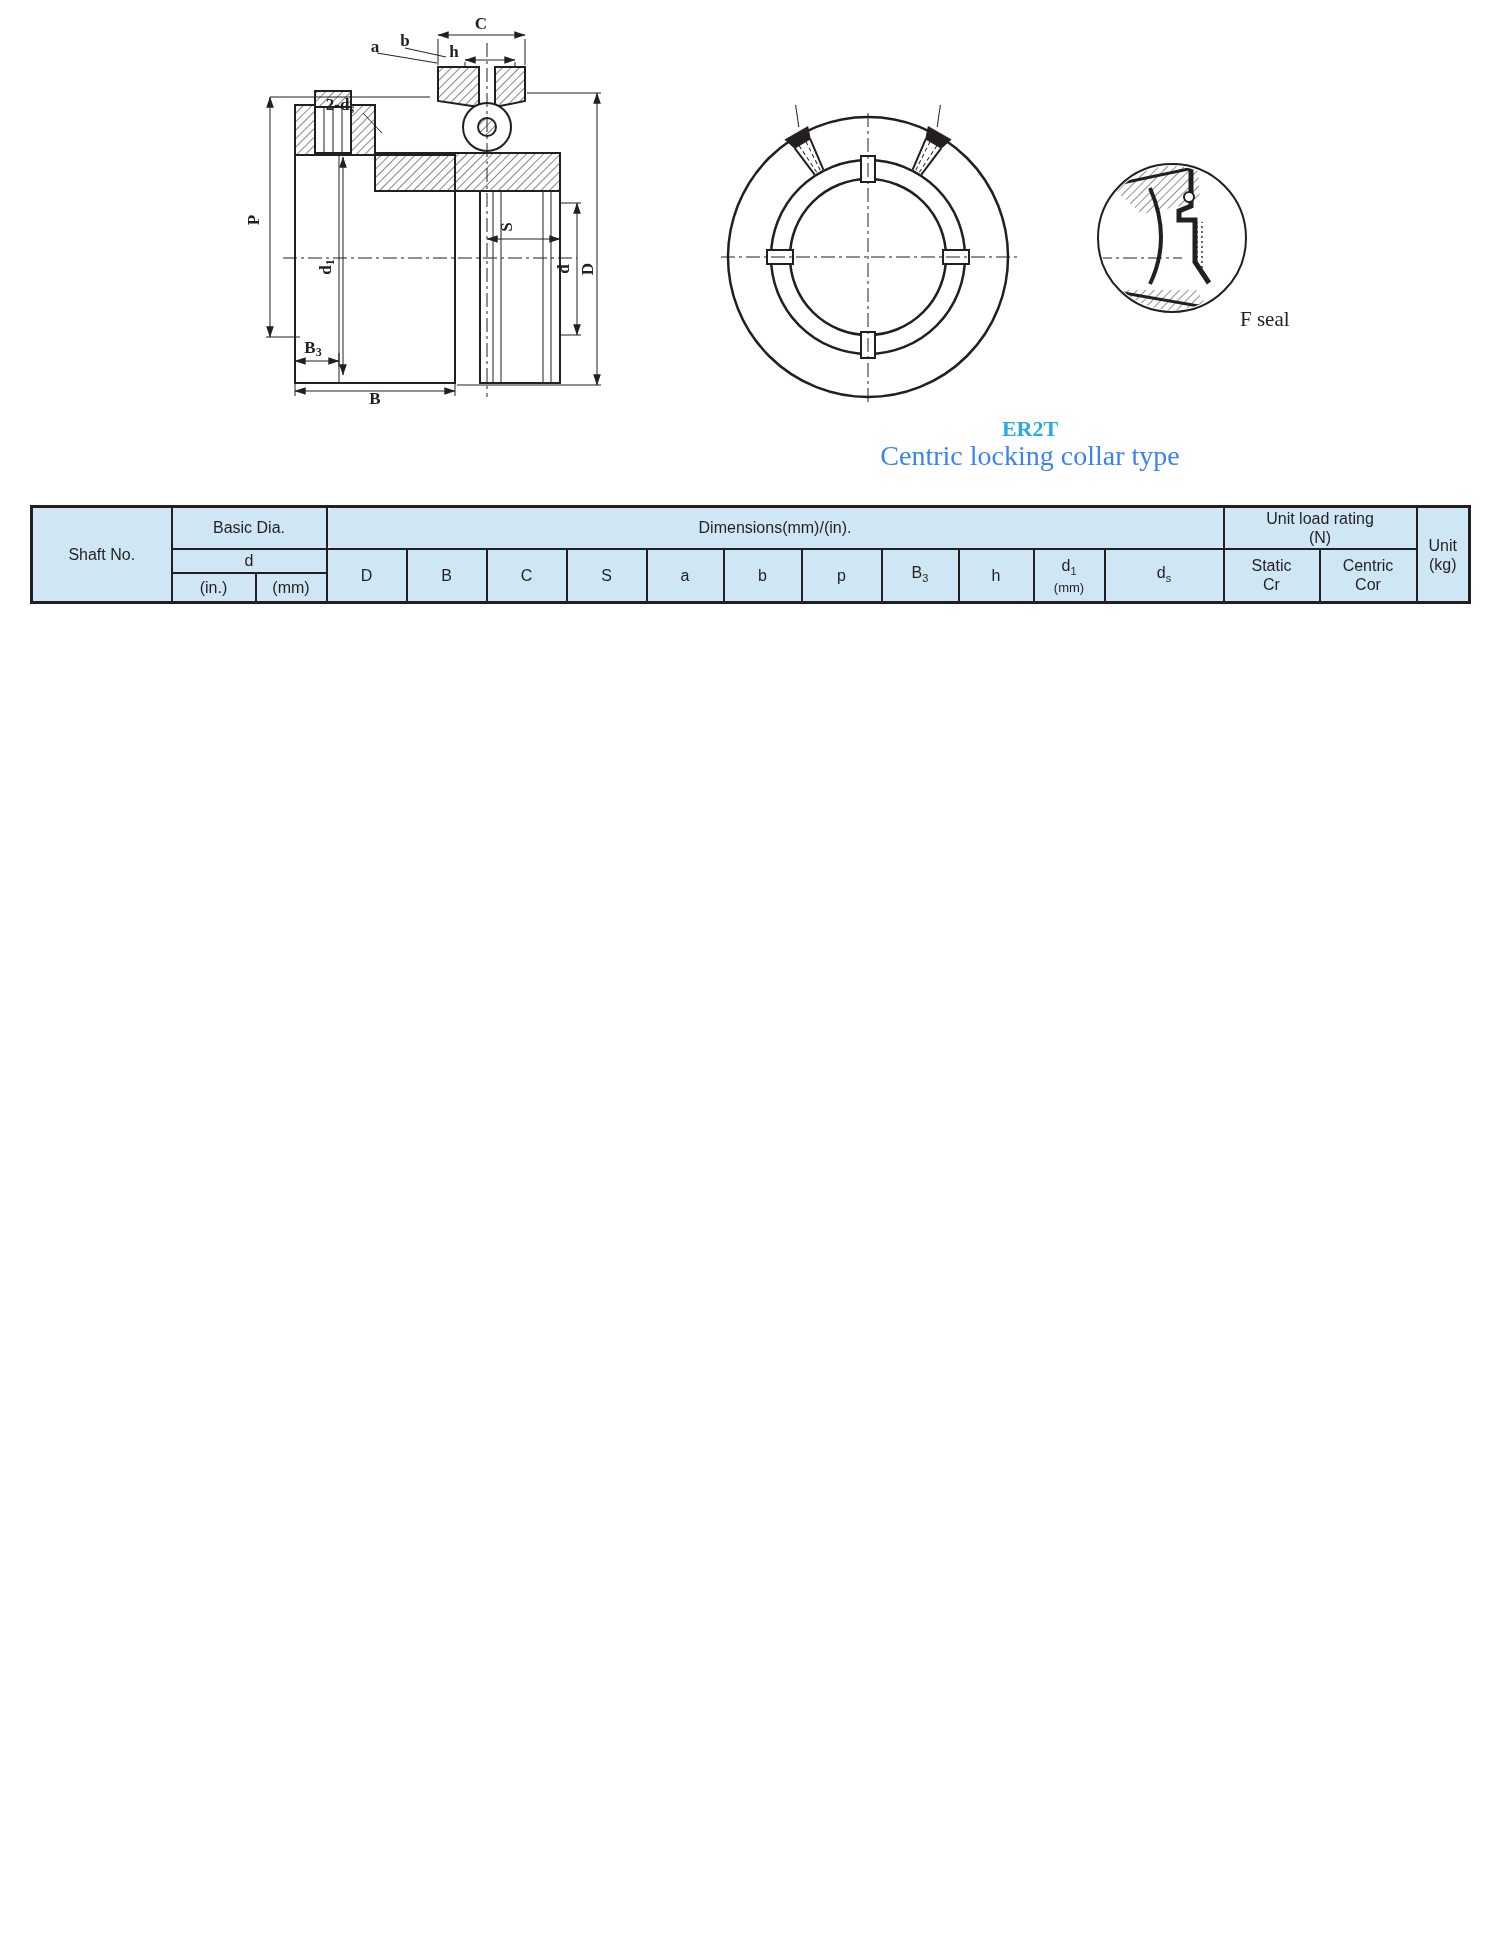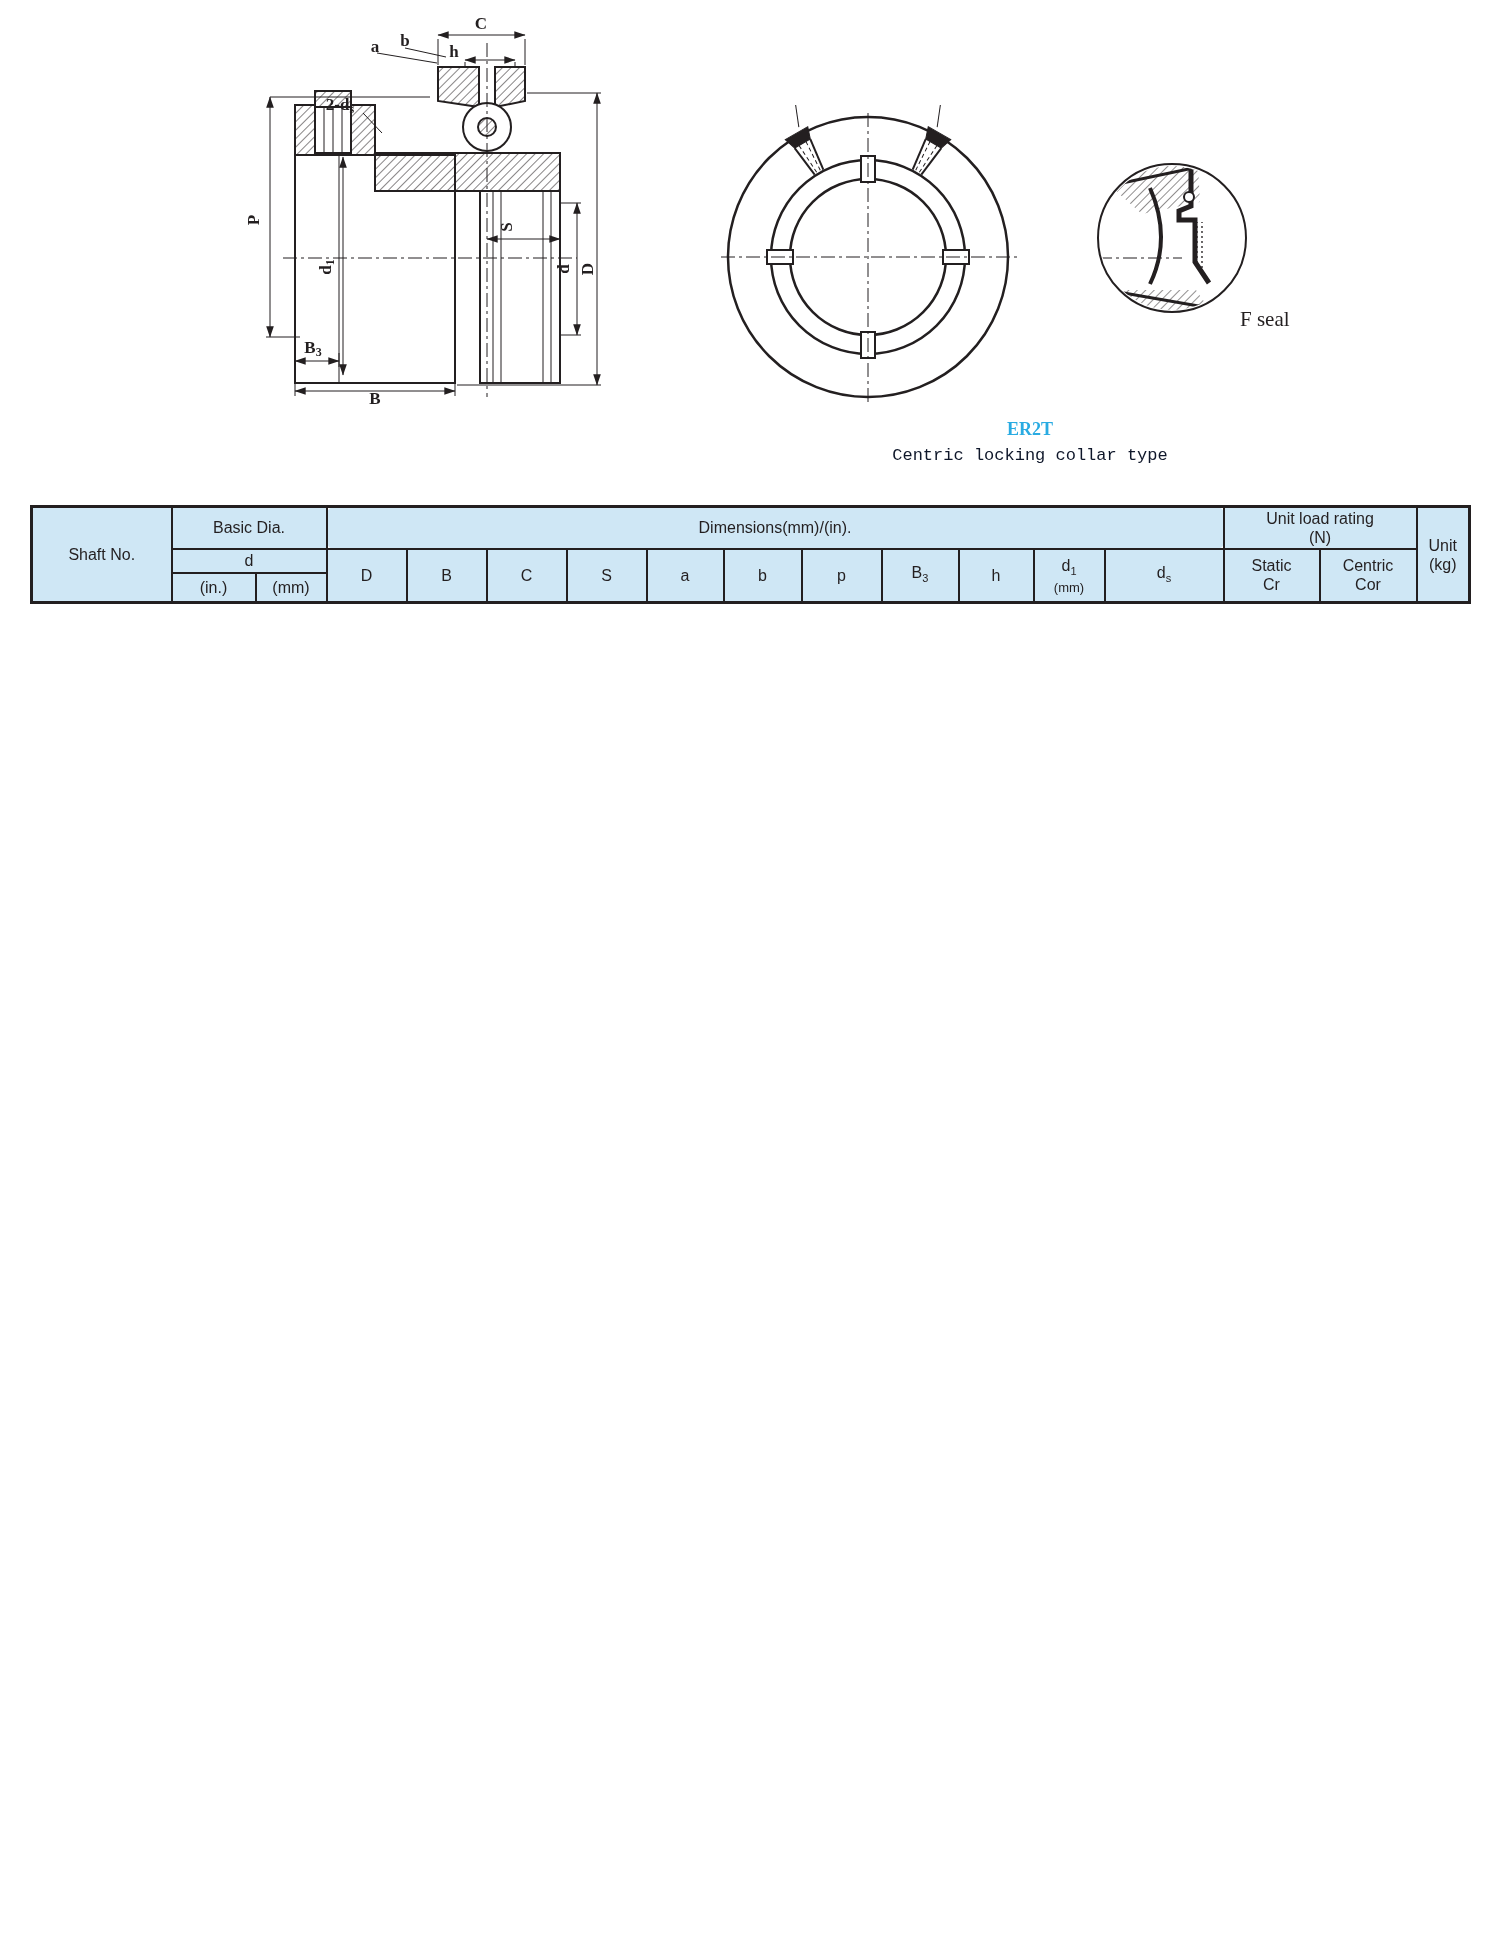--- a/index.html
+++ b/index.html
@@ -1,22 +1,22 @@
 <!DOCTYPE html>
 <html><head>
 <meta charset="utf-8">
 <style>
   html,body{margin:0;padding:0;background:#fff;}
   .page{position:relative;width:1497px;height:1949px;background:#ffffff;overflow:hidden;
         font-family:"Liberation Serif",serif;color:#231f20;}
   .drw{position:absolute;}
   
   .title-block{position:absolute;left:830px;top:416px;width:400px;text-align:center;}
-  .title-model{font-family:"Liberation Serif",serif;font-weight:bold;font-size:18px;line-height:26px;color:#29abe2;}
-  .title-sub{font-family:Liberation Mono, monospace;font-size:17px;line-height:28px;color:#0f172a;}
+  .title-model{font-family:"Liberation Serif",serif;font-weight:bold;font-size:22px;line-height:26px;color:#29abe2;}
+  .title-sub{font-family:Liberation Serif, serif;font-size:28px;line-height:28px;color:#3b82f6;}
   
   table.spec{position:absolute;left:30px;top:505px;border-collapse:collapse;table-layout:fixed;
              background:#fff;border:3px solid #231f20;}
   table.spec th,table.spec td{border:2px solid #231f20;padding:0;vertical-align:middle;}
   table.spec th{background:#cfe7f5;font-family:"Liberation Sans",sans-serif;font-weight:normal;
                 font-size:16px;text-align:center;line-height:19px;}
   th.th-big{font-size:18px;border-radius:7px;}
   th.th-unit{font-size:17px;}
   th sub,.uline sub{font-size:11px;}
   .th-two{font-size:16px;line-height:18px;}

